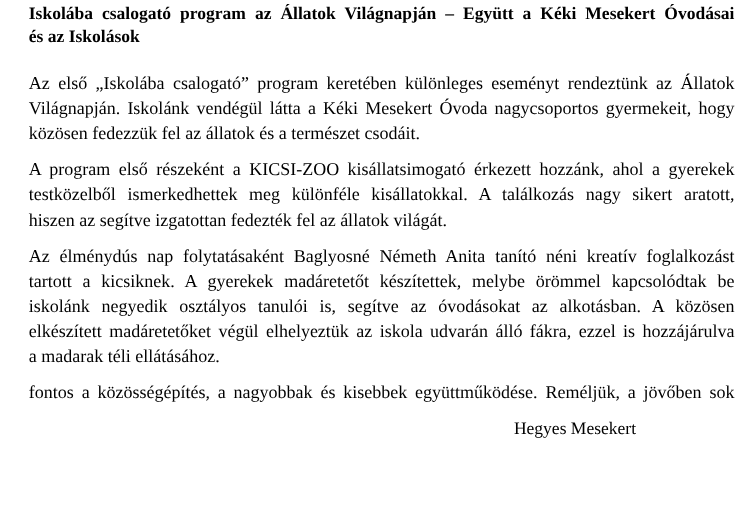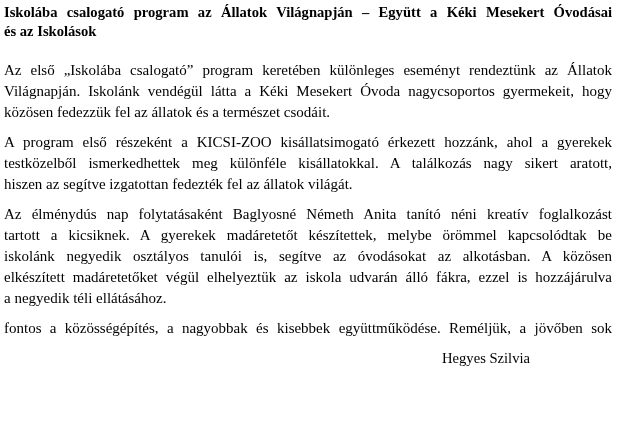--- a/index.html
+++ b/index.html
@@ -2,21 +2,21 @@
 <html><head>
 <meta charset="utf-8">
 <style>
   html, body { margin: 0; padding: 0; }
   .page {
     position: relative;
     width: 620px;
     height: 433px;
     background: #ffffff;
     box-sizing: border-box;
-    padding: 3px 8px 0 4px;
+    padding: 3px 8px 0 24px;
     overflow: hidden;
     font-family: "Liberation Serif", "DejaVu Serif", serif;
     color: #000000;
     -webkit-font-smoothing: antialiased;
   }
   .title {
     font-size: 14.6px;
     font-weight: bold;
     line-height: 19px;
     margin: 0 0 19px 0;
@@ -62,22 +62,22 @@
     <div class="jline">A program első részeként a KICSI-ZOO kisállatsimogató érkezett hozzánk, ahol a gyerekek</div>
     <div class="jline">testközelből ismerkedhettek meg különféle kisállatokkal. A találkozás nagy sikert aratott,</div>
     <div class="lline">hiszen az segítve izgatottan fedezték fel az állatok világát.</div>
   </div>
 
   <div class="para">
     <div class="jline">Az élménydús nap folytatásaként Baglyosné Németh Anita tanító néni kreatív foglalkozást</div>
     <div class="jline">tartott a kicsiknek. A gyerekek madáretetőt készítettek, melybe örömmel kapcsolódtak be</div>
     <div class="jline">iskolánk negyedik osztályos tanulói is, segítve az óvodásokat az alkotásban. A közösen</div>
     <div class="jline">elkészített madáretetőket végül elhelyeztük az iskola udvarán álló fákra, ezzel is hozzájárulva</div>
-    <div class="lline">a negyedik téli ellátásához.</div>
+    <div class="lline">a madarak téli ellátásához.</div>
   </div>
 
   <div class="para">
     <div class="jline">fontos a közösségépítés, a nagyobbak és kisebbek együttműködése. Reméljük, a jövőben sok</div>
   </div>
 
-  <div class="signature">Hegyes Szilvia</div>
+  <div class="signature">Hegyes Mesekert</div>
 
 </div>
 
 </body></html>

